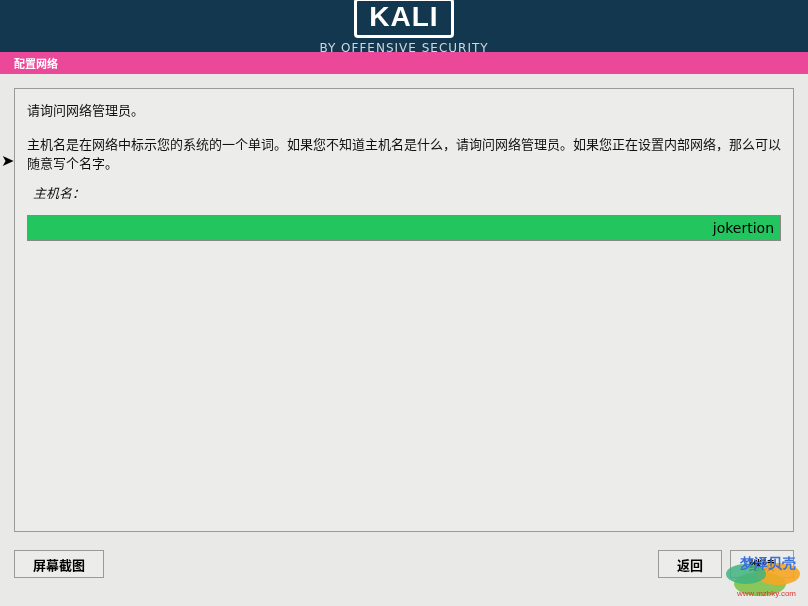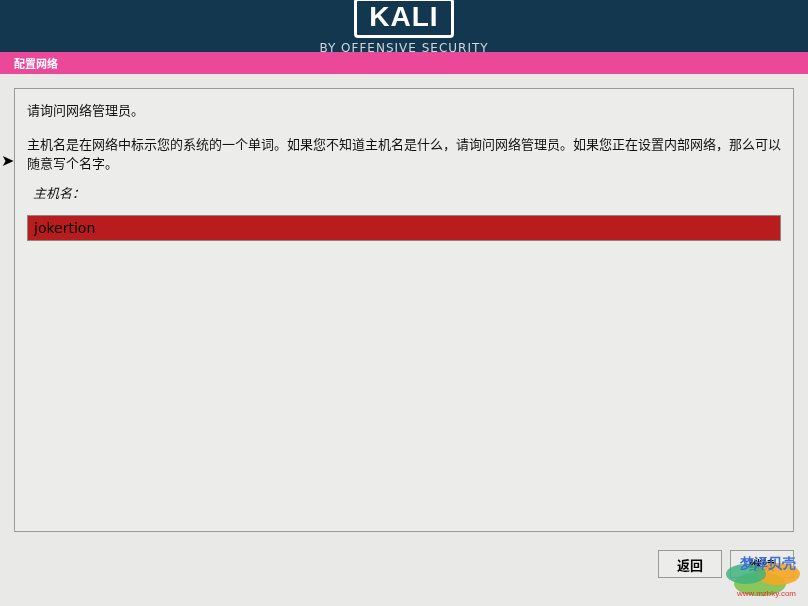--- a/index.html
+++ b/index.html
@@ -60,25 +60,26 @@
   .desc { margin-bottom: 10px; }
   .field-label {
     font-style: italic;
     margin: 0 0 12px 6px;
     font-size: 13px;
   }
   .hostname-input {
     width: 100%;
     height: 26px;
     border: 1px solid #888;
-    background: #b91c1c;
+    background: #22c55e;
     font-size: 14px;
     padding: 2px 6px;
     font-family: inherit;
     outline: none;
+    text-align: right;
   }
   .button-row {
     display: flex;
     padding: 4px 14px 10px;
     gap: 8px;
     align-items: center;
   }
   .spacer { flex: 1; }
   .btn {
     border: 1px solid #9a9a98;
@@ -123,20 +124,21 @@
   <div class="content-box">
     <span class="cursor">➤</span>
     <p class="intro">请询问网络管理员。</p>
     <p class="desc">主机名是在网络中标示您的系统的一个单词。如果您不知道主机名是什么，请询问网络管理员。如果您正在设置内部网络，那么可以随意写个名字。</p>
     <p class="field-label">主机名：</p>
     <input type="text" class="hostname-input" value="jokertion" style="">
   </div>
 </div>
 
 <div class="button-row">
+  <button class="btn">屏幕截图</button>
   <div class="spacer"></div>
   <button class="btn">返回</button>
   <button class="btn">继续</button>
 </div>
 
 <svg class="watermark" width="120" height="50">
   <ellipse cx="78" cy="34" rx="26" ry="12" fill="#7fc24a" opacity="0.9"></ellipse>
   <ellipse cx="96" cy="24" rx="22" ry="11" fill="#f6a623" opacity="0.9"></ellipse>
   <ellipse cx="64" cy="24" rx="20" ry="10" fill="#3fb37f" opacity="0.85"></ellipse>
   <text x="114" y="18" text-anchor="end" font-size="14" font-weight="700" fill="#3a6fd8" font-family="sans-serif">梦泽贝壳</text>

